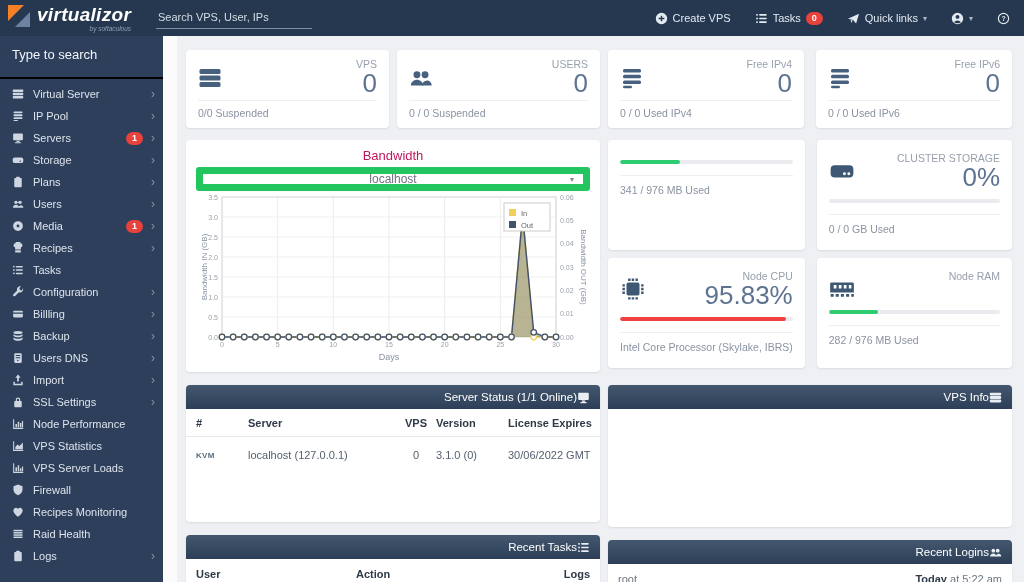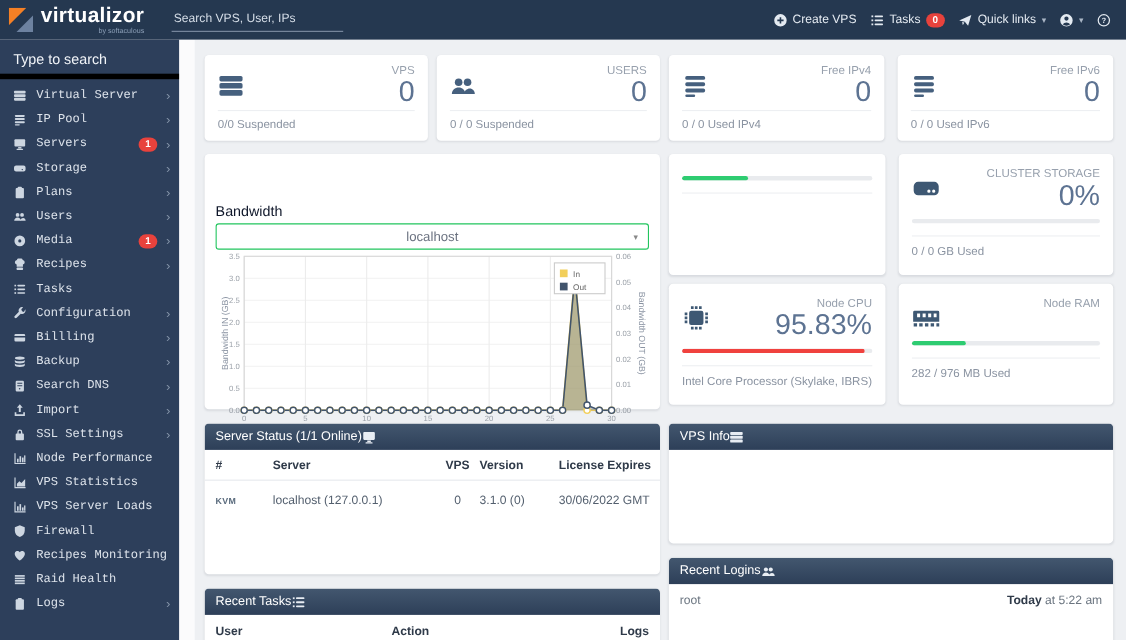--- a/index.html
+++ b/index.html
@@ -2,47 +2,47 @@
 <html><head>
 <meta charset="utf-8">
 <style>
   * { margin:0; padding:0; box-sizing:border-box; }
   html,body { width:1024px; height:582px; overflow:hidden; }
   body { font-family:"Liberation Sans","DejaVu Sans",sans-serif; background:#eef0f3; position:relative; }
 
   
   .topbar { position:absolute; left:0; top:0; width:1024px; height:36px; background:#253850;
             display:flex; align-items:center; z-index:5; }
-  .logo { display:flex; align-items:center; gap:7px; padding-left:8px; width:150px; }
+  .logo { display:flex; align-items:flex-start; gap:7px; padding-left:8px; width:150px;font-style:italic; }
   .logo-mark svg { width:22px; height:22px; display:block; }
   .logo-text { color:#fff; font-size:19px; font-weight:600; letter-spacing:.3px; line-height:1; }
   .logo-sub { color:#8da0b8; font-size:6.5px; text-align:right; margin-top:1px; }
   .top-search { margin-left:6px; width:156px; }
   .top-search input { width:100%; background:transparent; border:none; border-bottom:1px solid #7f8ea3;
             color:#dfe6ee; font-size:11px; padding:3px 2px 5px; outline:none; font-family:inherit; }
   .top-search input::placeholder { color:#d5dde7; }
-  .top-right { margin-left:auto; display:flex; align-items:center; gap:12px; padding-right:14px;
+  .top-right { margin-left:auto; display:flex; align-items:center; gap:24px; padding-right:14px;
             color:#e4eaf1; font-size:11px; }
   .top-item { display:flex; align-items:center; gap:5px; cursor:pointer; white-space:nowrap; }
   .top-item .icon svg { width:13px; height:13px; display:block; }
   .caret { font-size:8px; color:#aab6c6; }
   .badge { background:#e8423c; color:#fff; font-size:9px; border-radius:8px; padding:1px 6px;
            font-weight:bold; line-height:11px; }
 
   
   .sidebar { position:absolute; left:0; top:36px; width:163px; height:546px; background:#2d3f5b; }
-  .sb-search { padding:9px 12px 4px; border-bottom:5px solid #000000; margin:0 0 4px; }
+  .sb-search { padding:9px 12px 14px; border-bottom:2px solid #000000; margin:0 0 4px; }
   .sb-search input { width:100%; background:transparent; border:none; outline:none; color:#fff;
             font-size:13px; font-family:inherit; }
   .sb-search input::placeholder { color:#f2f5f9; }
   .sb-item { display:flex; align-items:center; height:22px; padding:0 8px 0 10px; color:#dde3eb;
              font-size:11px; cursor:pointer; }
   .sb-item .icon { width:15px; display:flex; justify-content:center; margin-right:8px; color:#cdd6e1; }
   .sb-item .icon svg { width:12px; height:12px; display:block; }
-  .sb-item .sb-label { flex:1; white-space:nowrap; overflow:hidden;font-family:Liberation Mono, monospace; }
+  .sb-item .sb-label { flex:1; white-space:nowrap; overflow:hidden; }
   .sb-item .badge { margin-right:8px; }
   .sb-item .chev { color:#8494a9; font-size:12px; line-height:1; }
   .sb-scroll { position:absolute; left:163px; top:36px; width:14px; height:546px; background:#fbfbfc; }
 
   
   .content { position:absolute; left:177px; top:36px; width:847px; height:546px;
              padding:14px 12px 0 9px; }
   .cols { display:flex; gap:8px; }
   .col-l { width:414px; display:flex; flex-direction:column; }
   .col-r { width:404px; display:flex; flex-direction:column; }
@@ -65,34 +65,34 @@
   .gauge-card { height:110px; padding:12px 12px 0; }
   .gauge-top { display:flex; align-items:flex-start; }
   .gauge-top .icon { color:#3e5873; margin-top:6px; }
   .gauge-top .icon svg { width:26px; height:26px; display:block; }
   .gauge-bar { height:4px; background:#e9ebee; border-radius:2px; margin-top:8px; overflow:hidden; }
   .gauge-fill { height:100%; border-radius:2px; }
   .gauge-div { border-top:1px solid #edeff2; margin-top:11px; }
   .gauge-foot { font-size:10.5px; color:#8a93a1; padding-top:8px; white-space:nowrap; }
 
   .bw-panel { height:232px; margin-bottom:13px; padding:8px 10px 0; }
-  .bw-title { font-size:13px; color:#0f172a;margin-top:36px; }
-  .bw-select { position:relative; margin-top:4px; height:24px; border:1px solid #22c55e; border-radius:3px;
+  .bw-title { text-align:center; font-size:13px; color:#be185d; }
+  .bw-select { position:relative; margin-top:4px; height:24px; border:7px solid #22c55e; border-radius:3px;
                display:flex; align-items:center; justify-content:center; font-size:12px; color:#6b7280;
                cursor:pointer; }
   .bw-select .caret { position:absolute; right:9px; color:#888; }
 
   .panel { overflow:hidden; }
-  .panel-head { height:24px; display:flex; align-items:center; justify-content:flex-start;
+  .panel-head { height:24px; display:flex; align-items:center; justify-content:flex-end;
                 padding:0 10px; background:linear-gradient(180deg,#43576f,#2d3f58); color:#fff;
                 font-size:11.5px; }
   .panel-head .icon { color:#e8edf3; }
   .panel-head .icon svg { width:13px; height:13px; display:block; }
   .ss-panel { height:137px; margin-bottom:13px; }
-  .vi-panel { height:109px; margin-bottom:13px; }
+  .vi-panel { height:142px; margin-bottom:13px; }
   .rt-panel, .rl-panel { height:110px; }
 
   .tbl-head { display:grid; grid-template-columns:52px 148px 40px 72px 116px 1fr; align-items:center;
               height:28px; padding:0 10px; font-size:11px; font-weight:bold; color:#2f3a49;
               border-bottom:1px solid #e6e9ed; }
   .tbl-row { display:grid; grid-template-columns:52px 148px 40px 72px 116px 1fr; align-items:center;
              height:36px; padding:0 10px; font-size:11px; color:#535f6e; }
   .c-center { text-align:center; }
   .kvm { font-size:8px; font-weight:bold; color:#5a6b7d; letter-spacing:.3px; }
   .dot { width:10px; height:10px; border-radius:50%; background:#2ecc71; margin:0 auto; }
@@ -307,21 +307,21 @@
         </span>
         <span class="sb-label">Backup</span>
         <span class="chev">›</span>
       </div>
       <div class="sb-item">
         <span class="icon">
           <svg viewBox="0 0 16 16" fill="currentColor">
             <path fill-rule="evenodd" d="M4.5 1.5h7A1.5 1.5 0 0 1 13 3v10a1.5 1.5 0 0 1-1.5 1.5h-7A1.5 1.5 0 0 1 3 13V3a1.5 1.5 0 0 1 1.5-1.5zM5 4h6v1.3H5zm0 3h6v1.3H5zm1.8 4.2a1 1 0 1 0 2 0 1 1 0 0 0-2 0z"></path>
           </svg>
         </span>
-        <span class="sb-label">Search DNS</span>
+        <span class="sb-label">Users DNS</span>
         <span class="chev">›</span>
       </div>
       <div class="sb-item">
         <span class="icon">
           <svg viewBox="0 0 16 16" fill="currentColor">
             <path d="M8 .8l3.6 4.2H9.2v5H6.8V5H4.4z"></path>
             <path d="M1.8 10.3h2v2.6h8.4v-2.6h2V15H1.8z"></path>
           </svg>
         </span>
         <span class="sb-label">Import</span>
@@ -666,20 +666,21 @@
           </div>
         </div>
 
       <div class="gauges-wrap">
         <div class="gauge-grid" id="gauges-grid">
             <div class="card gauge-card">
               <div class="gauge-bar">
                 <div class="gauge-fill" style="width: 35%; background: rgb(46, 204, 113);"></div>
               </div>
               <div class="gauge-div"></div>
+              <div class="gauge-foot">341 / 976 MB Used</div>
             </div>
             <div class="card gauge-card">
               <div class="gauge-top">
                 <span class="icon">
                   <svg viewBox="0 0 16 16" fill="currentColor">
                     <path fill-rule="evenodd" d="M3.5 4.5h9A2.5 2.5 0 0 1 15 7v2.5A2.5 2.5 0 0 1 12.5 12h-9A2.5 2.5 0 0 1 1 9.5V7a2.5 2.5 0 0 1 2.5-2.5zm8.7 4.3a.9.9 0 1 0 0 1.8.9.9 0 0 0 0-1.8zm-2.7 0a.9.9 0 1 0 0 1.8.9.9 0 0 0 0-1.8z"></path>
                   </svg>
                 </span>
                 <span class="stat-right">
                   <div class="stat-label">CLUSTER STORAGE</div>

